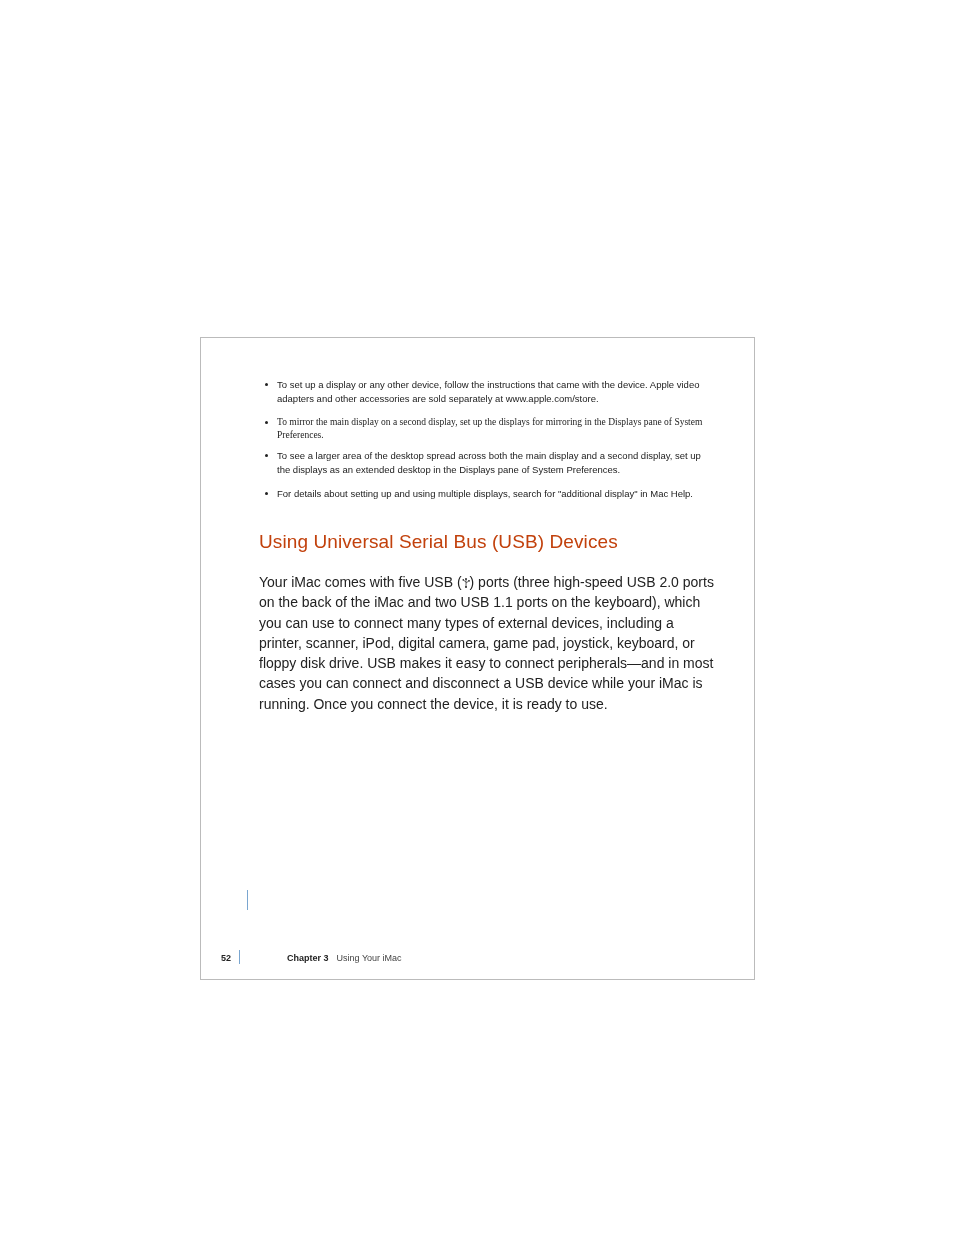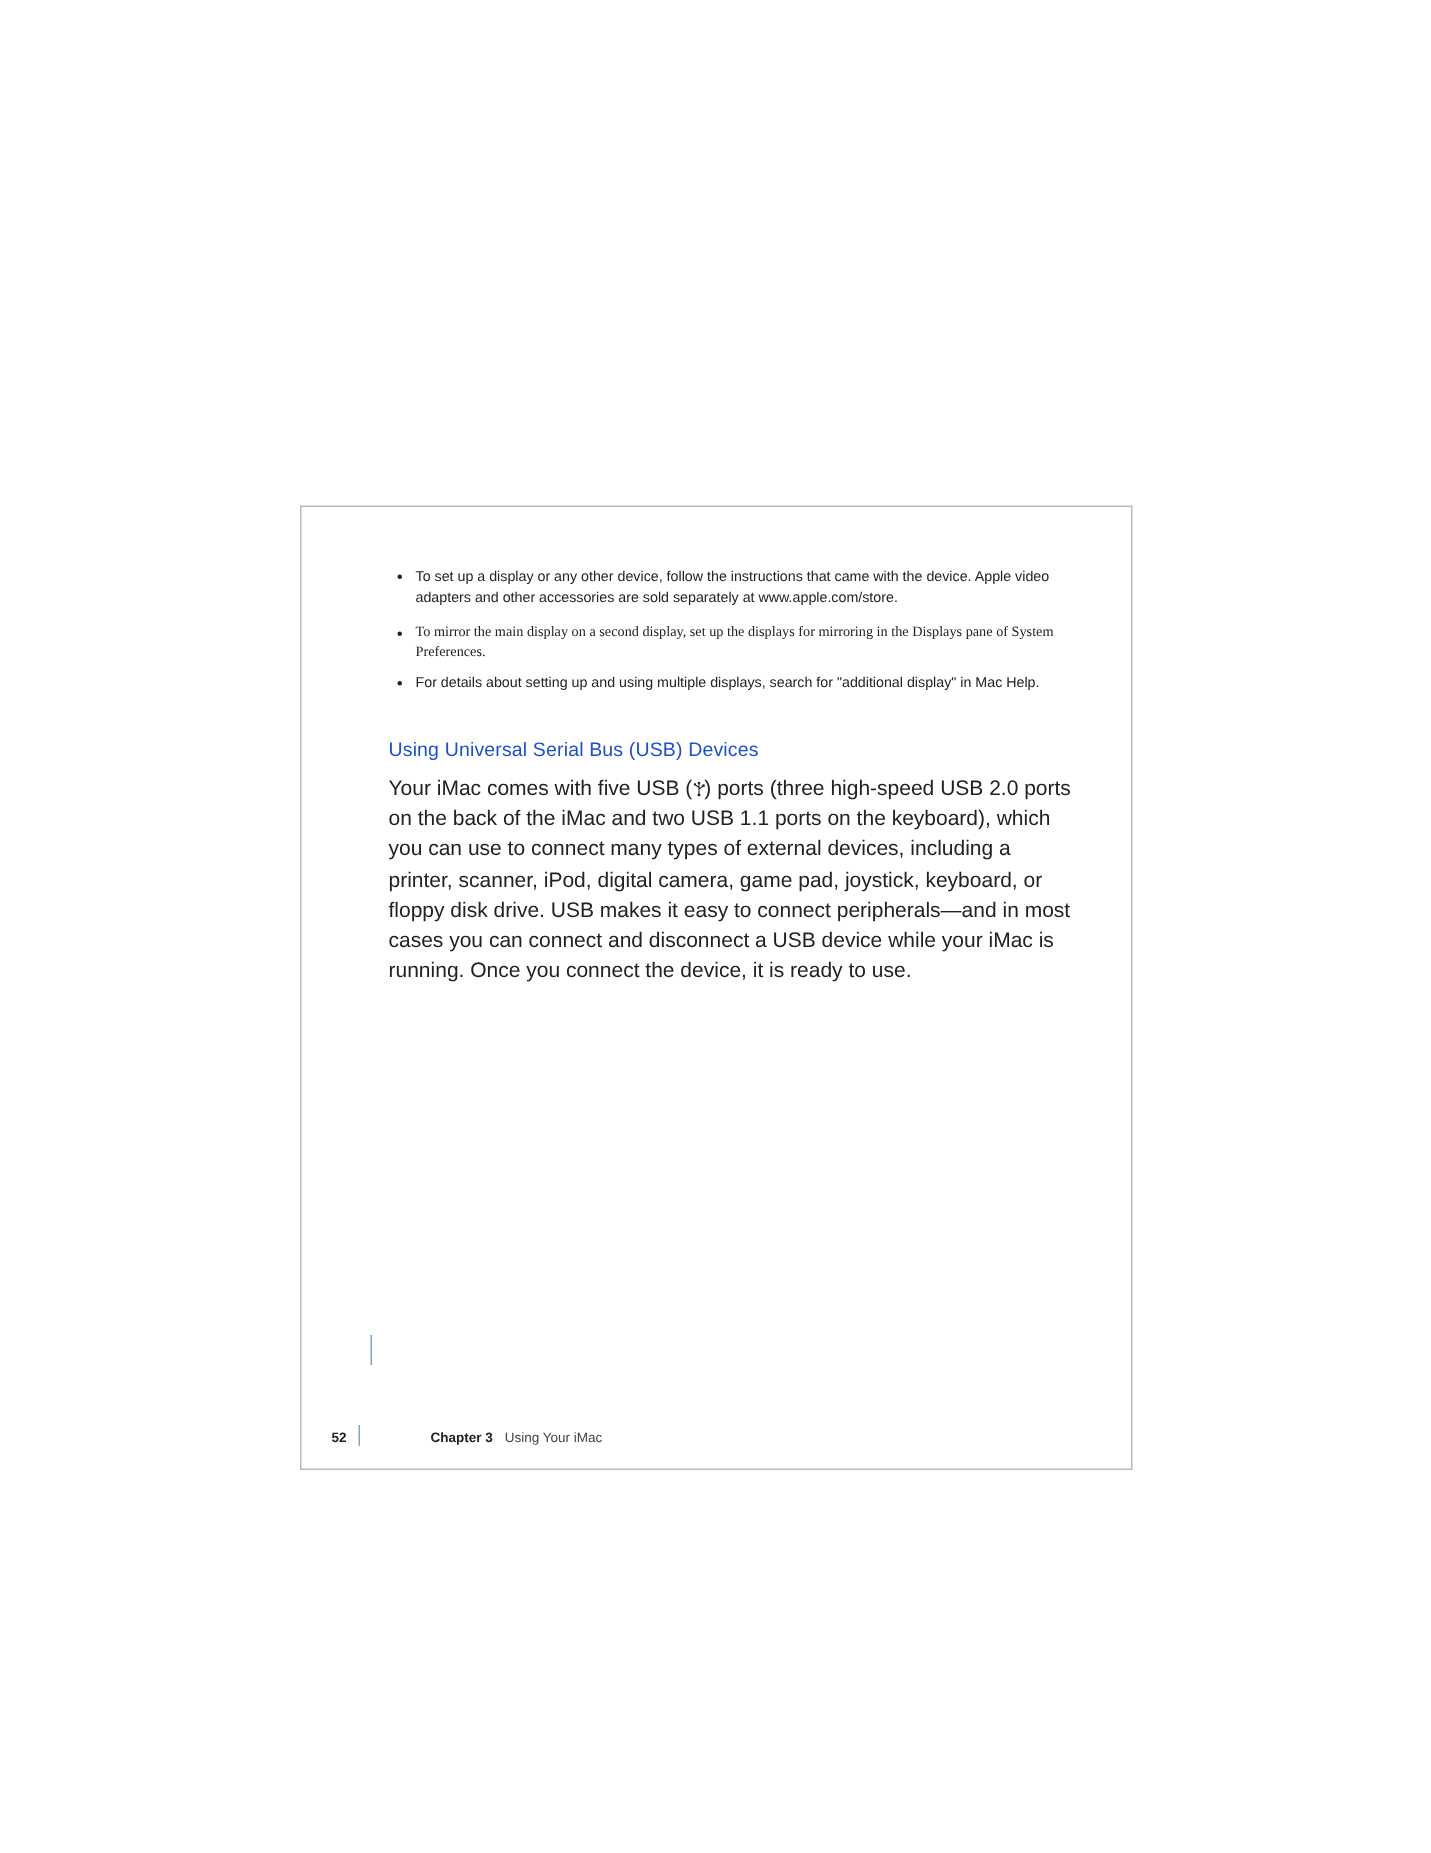--- a/index.html
+++ b/index.html
@@ -45,25 +45,25 @@
     position: absolute;
     left: 6px;
     top: 5px;
     width: 3px;
     height: 3px;
     background: #222;
     border-radius: 50%;
   }
   .bullets li.tight { margin-bottom: 6px; font-family: Liberation Serif, serif; }
   .heading {
-    color: #1d4ed8;
-    font-size: 13px;
+    color: #c2410c;
+    font-size: 19px;
     font-weight: 400;
     margin-top: 28px;
-    margin-bottom: 5px;
+    margin-bottom: 16px;
     letter-spacing: 0.1px;
   }
   .usb-icon {
     display: inline-block;
     vertical-align: -1px;
     width: 8px;
     height: 10px;
     position: relative;
   }
   
@@ -108,20 +108,21 @@
   .faint { color: #444; }
 </style>
 </head>
 <body>
 
 <div class="page-frame">
   <div class="content">
     <ul class="bullets">
       <li><span>To set up a display or any other device, follow the instructions that came with the device. Apple video adapters and other accessories are sold separately at www.apple.com/store.</span></li>
       <li class="tight"><span>To mirror the main display on a second display, set up the displays for mirroring in the Displays pane of System Preferences.</span></li>
+      <li><span>To see a larger area of the desktop spread across both the main display and a second display, set up the displays as an extended desktop in the Displays pane of System Preferences.</span></li>
       <li><span>For details about setting up and using multiple displays, search for "additional display" in Mac Help.</span></li>
     </ul>
 
     <div class="heading">Using Universal Serial Bus (USB) Devices</div>
 
     <div class="body-text">
       <span>Your iMac comes with five USB (</span><span class="usb-icon"><svg viewBox="0 0 8 10" width="8" height="10">
             <g stroke="#222" stroke-width="0.7" fill="none">
               <line x1="4" y1="0.8" x2="4" y2="9"></line>
               <circle cx="4" cy="1" r="0.9" fill="#222" stroke="none"></circle>

